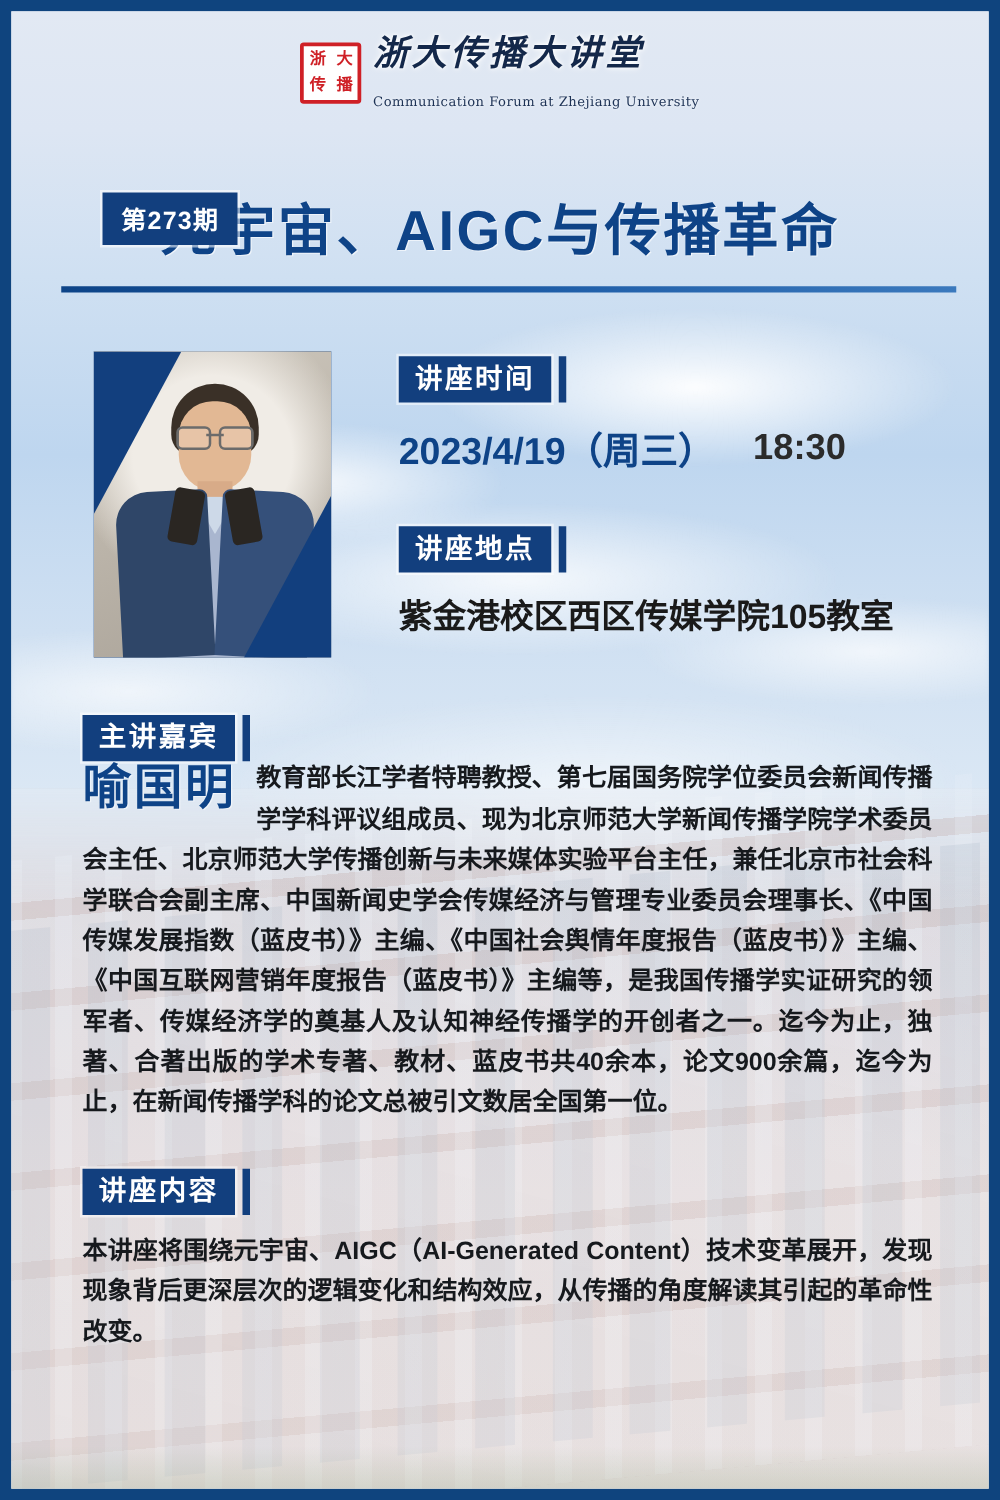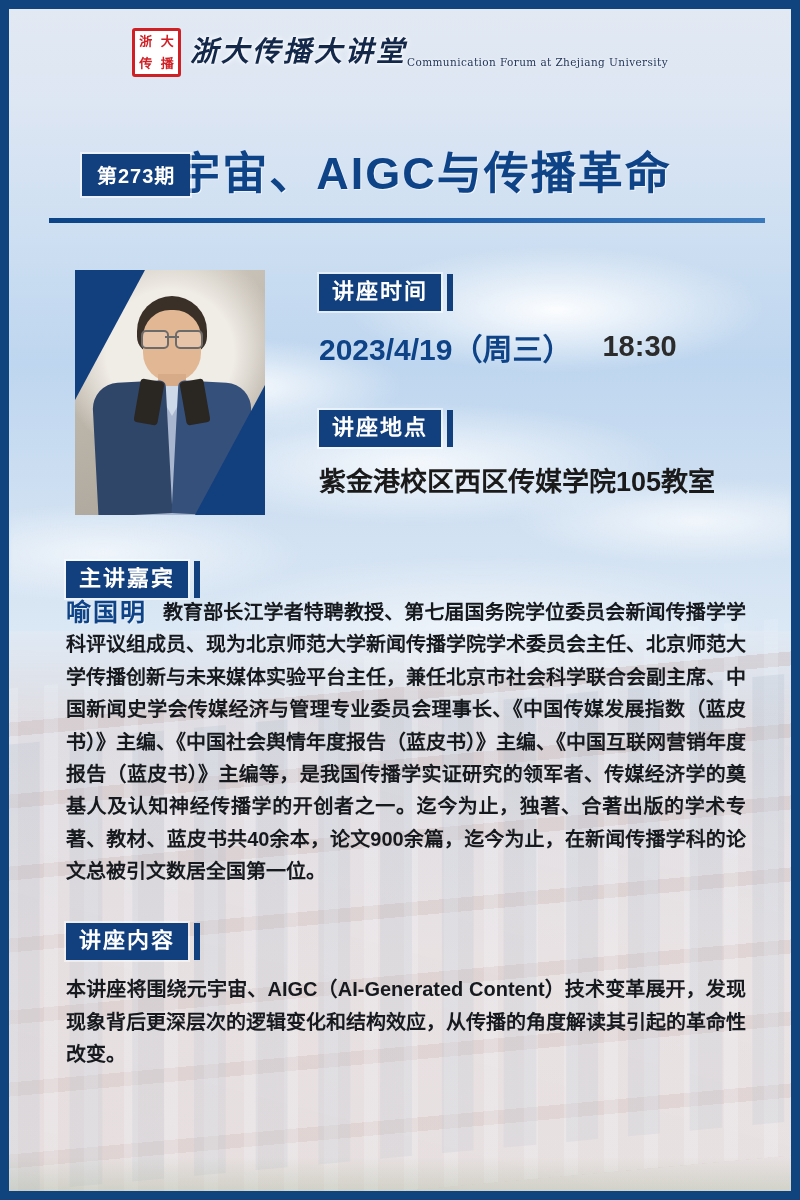--- a/index.html
+++ b/index.html
@@ -91,21 +91,21 @@
     border:3px solid #cf2026;border-radius:3px;
     background:#fff;
     display:grid;grid-template-columns:1fr 1fr;grid-template-rows:1fr 1fr;
     overflow:hidden;
   }
   .seal span{
     display:flex;align-items:center;justify-content:center;
     font-family:"DejaVu Serif","Liberation Serif",serif;
     font-size:13px;font-weight:700;color:#cf2026;line-height:1;
   }
-  .wordmark{display:flex;flex-direction:row;align-items:flex-start;}
+  .wordmark{display:flex;flex-direction:column;align-items:flex-start;}
   .wordmark .cn{
     font-family:"DejaVu Serif","Liberation Serif",serif;
     font-size:28px;font-weight:700;letter-spacing:3px;color:#14284a;
     line-height:1.05;font-style:italic;
     text-shadow:0 0 3px #fff,0 0 6px #fff;
   }
   .wordmark .en{
     font-family:"DejaVu Serif","Liberation Serif",serif;
     font-size:10.5px;letter-spacing:.4px;color:#1d3255;
     margin-top:19px;text-shadow:0 0 3px #fff;
@@ -189,21 +189,21 @@
   .meta .value-time .clock{color:#2b2b2b;font-size:29px;}
   .meta .block2{margin-top:41px;}
   .meta .value-place{
     margin-top:13px;
     font-size:27px;font-weight:700;color:#1a1a1a;letter-spacing:0;white-space:nowrap;text-align:center;
   }
 
   
   .guest{margin-top:46px;padding-left:57px;padding-right:45px;}
   .guest-name{
-    font-size:25px;font-weight:700;color:#0e4387;letter-spacing:2px;
+    font-size:39px;font-weight:700;color:#0e4387;letter-spacing:2px;
     flex:0 0 auto;margin-right:16px;
     text-shadow:1px 1px 0 rgba(255,255,255,.5);
   }
   .bio{
     font-size:20px;line-height:1.62;color:#16191d;font-weight:700;
     text-align:justify;margin-top:-2px;
   }
 
   
   .lecture{margin-top:36px;padding-left:57px;padding-right:45px;}

